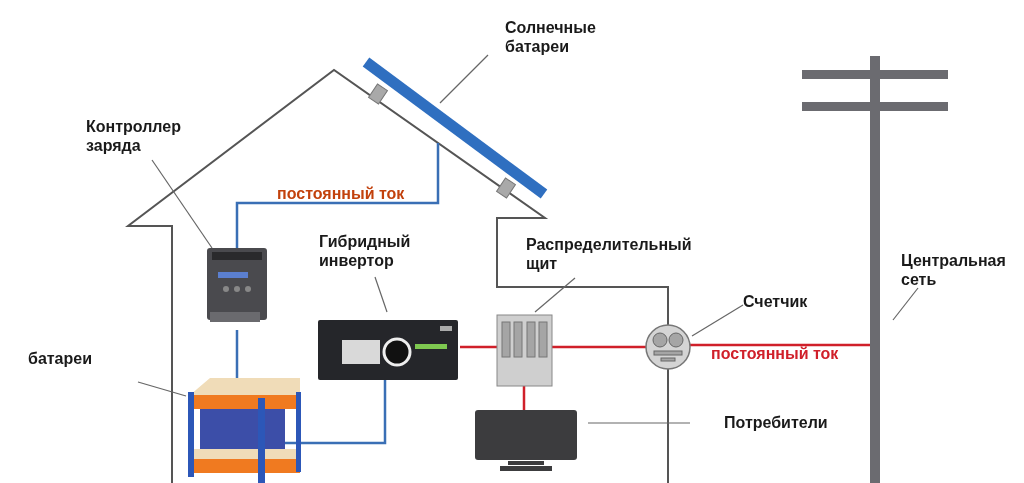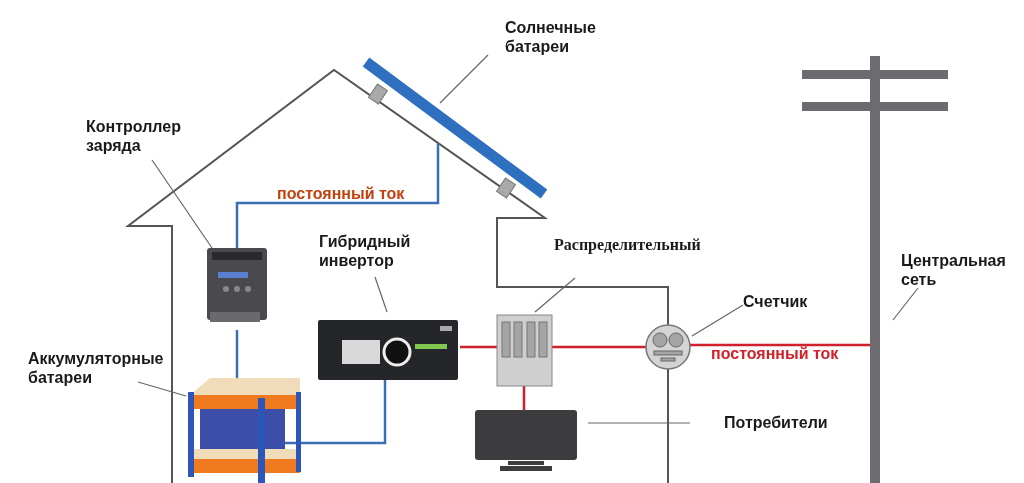--- a/index.html
+++ b/index.html
@@ -112,30 +112,30 @@
 </div>
 <div class="lbl" style="left:86px;top:117px;">
   <div>Контроллер</div>
   <div>заряда</div>
 </div>
 <div class="lbl dc" style="left:277px;top:184px;">постоянный ток</div>
 <div class="lbl" style="left:319px;top:232px;">
   <div>Гибридный</div>
   <div>инвертор</div>
 </div>
-<div class="lbl" style="left:554px;top:235px;font-family:Liberation Serif, serif;">
+<div class="lbl" style="left:526px;top:235px;">
   <div>Распределительный</div>
+  <div>щит</div>
 </div>
 <div class="lbl" style="left:743px;top:276px;margin-top:16px;">
   <div>Счетчик</div>
 </div>
 <div class="lbl ac" style="left:711px;top:344px;">постоянный ток</div>
 <div class="lbl" style="left:901px;top:251px;">
   <div>Центральная</div>
   <div>сеть</div>
 </div>
 <div class="lbl" style="left:28px;top:349px;">
-  <div>Аккумуляторные</div>
   <div>батареи</div>
 </div>
 <div class="lbl" style="left:700px;top:413px;margin-left:24px;">
   <div>Потребители</div>
 </div>
 
 </body></html>

